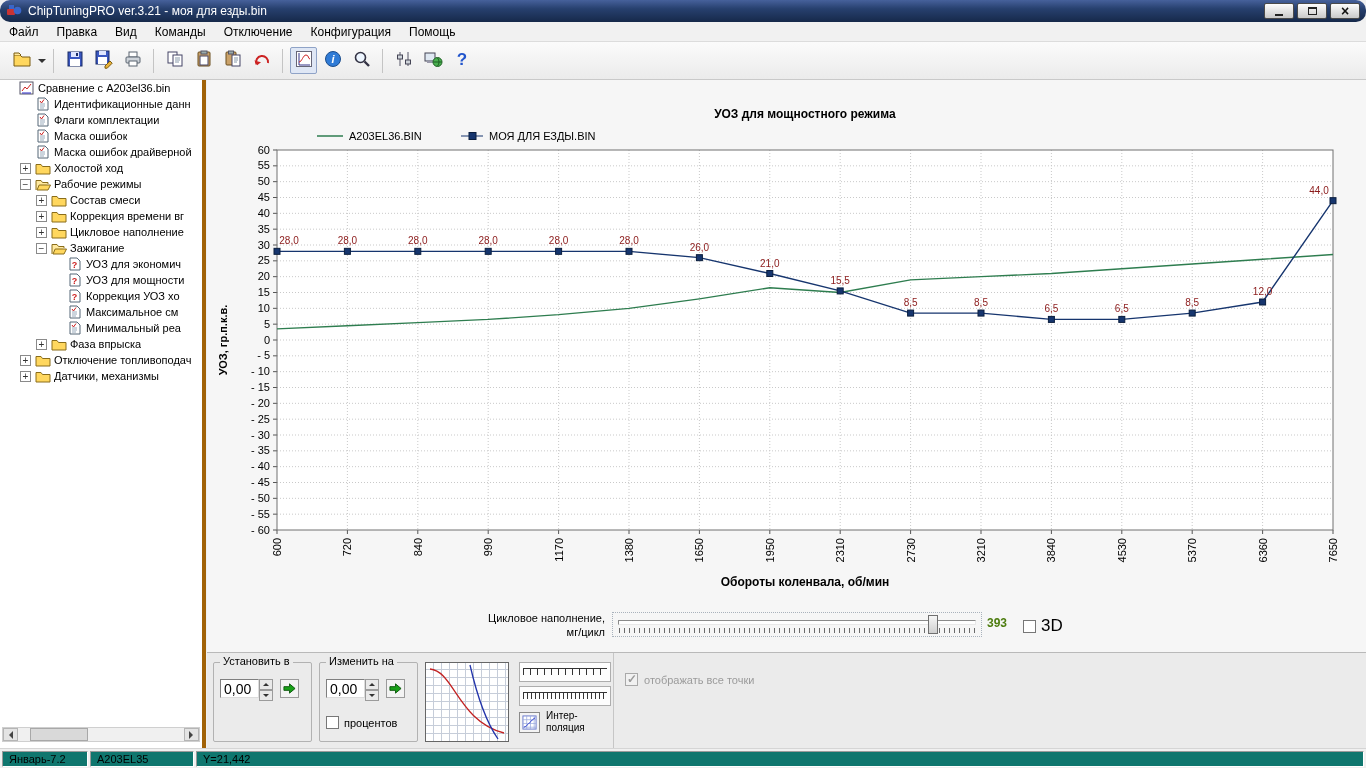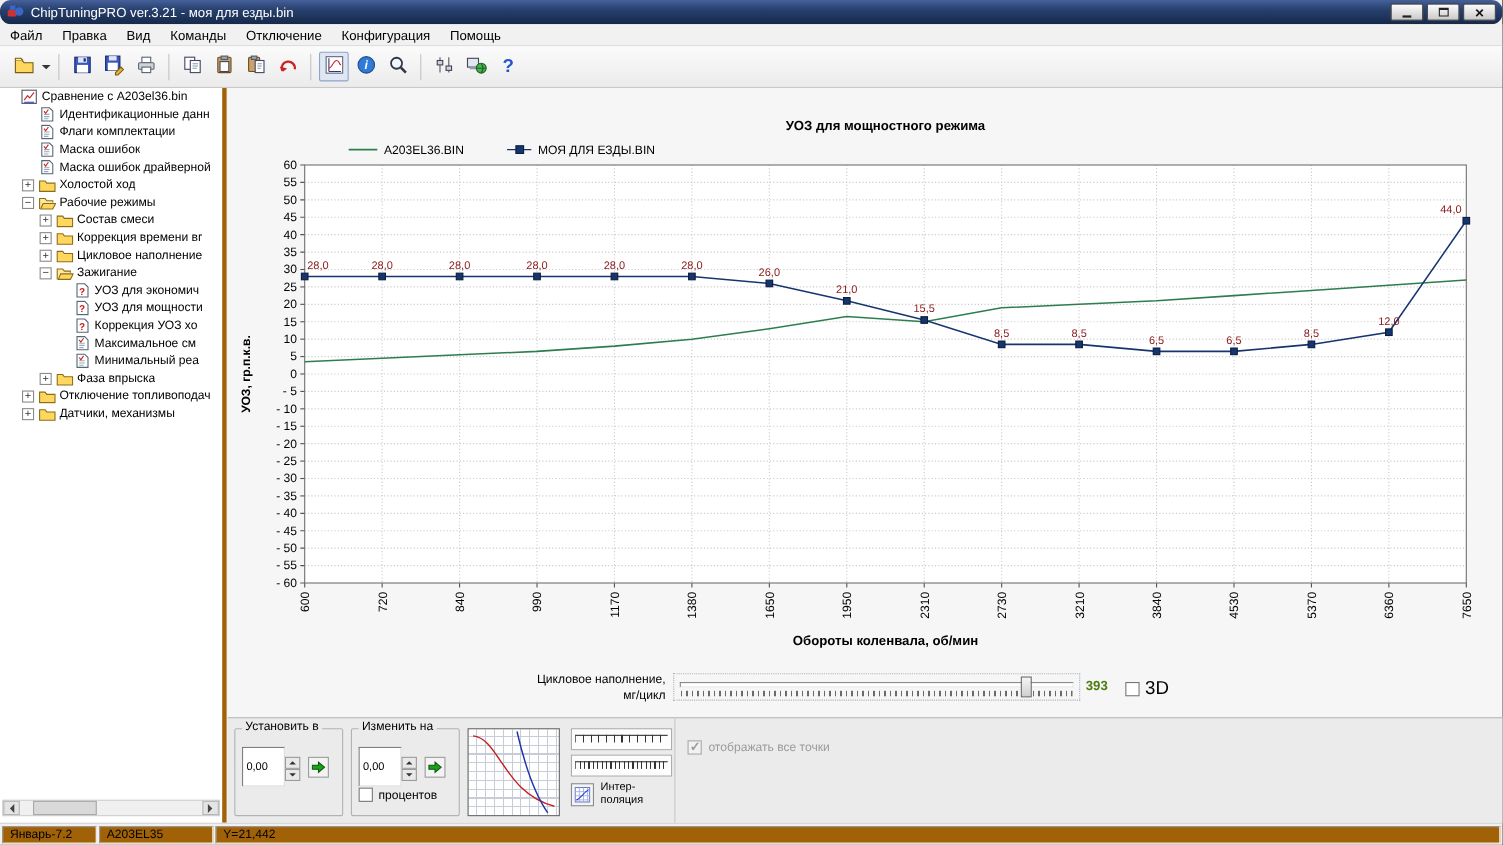--- a/index.html
+++ b/index.html
@@ -49,42 +49,42 @@
 .cb.checked::after{content:'✓';position:absolute;left:1px;top:-2px;font-size:12px;font-weight:bold;color:#222;}
 .cb.disabled{background:#f1f1f1;border-color:#a9a9a9;}
 .cb.disabled::after{color:#9b9b9b;}
 
 .bottom-panel{position:absolute;left:0;top:572px;width:1159px;height:96px;background:#ebebeb;border-top:1px solid #b9b9b9;}
 .groupbox{position:absolute;border:1px solid #b2b2b2;border-radius:2px;}
 .gb-caption{position:absolute;top:-8px;left:6px;background:#ebebeb;padding:0 3px;font-size:11px;}
 .g-set{left:6px;top:9px;width:99px;height:80px;}
 .g-chg{left:112px;top:9px;width:99px;height:80px;}
 .edit-row{position:absolute;left:6px;top:16px;display:flex;align-items:center;}
-input.num{width:39px;height:19px;border:1px solid;border-color:#7f7f7f #dcdcdc #dcdcdc #7f7f7f;font-size:10px;padding:17px 3px;background:#fff;}
+input.num{width:39px;height:19px;border:1px solid;border-color:#7f7f7f #dcdcdc #dcdcdc #7f7f7f;font-size:14px;padding:0 3px;background:#fff;}
 .spin{display:flex;flex-direction:column;width:14px;height:19px;}
 .spin span{flex:1;background:#e9e9e9;border:1px solid #9b9b9b;display:flex;align-items:center;justify-content:center;}
 .spin .up::before{content:'';border:3px solid transparent;border-bottom-color:#333;margin-bottom:3px;}
 .spin .dn::before{content:'';border:3px solid transparent;border-top-color:#333;margin-top:3px;}
 .go-btn{width:19px;height:19px;margin-left:7px;background:#f3f3f3;border:1px solid #9b9b9b;display:flex;align-items:center;justify-content:center;}
 .chk-row{position:absolute;left:6px;top:53px;display:flex;align-items:center;gap:5px;font-size:11px;}
 .preview{position:absolute;left:218px;top:9px;width:84px;height:80px;background:#fff;border:1px solid #666;
  background-image:repeating-linear-gradient(90deg,transparent 0 7px,#c6cdd9 7px 8px),repeating-linear-gradient(0deg,transparent 0 7px,#c6cdd9 7px 8px);}
 .interp{position:absolute;left:312px;top:9px;width:92px;height:82px;}
 .comb{height:20px;border:1px solid #adadad;background:#fdfdfd;position:relative;margin-bottom:4px;}
 .comb::before{content:'';position:absolute;left:3px;right:3px;top:5px;height:1px;background:#333;}
 .comb.c1::after{content:'';position:absolute;left:3px;right:3px;top:5px;height:7px;background:repeating-linear-gradient(90deg,#333 0 1px,transparent 1px 7px);}
 .comb.c2::after{content:'';position:absolute;left:3px;right:3px;top:5px;height:7px;background:repeating-linear-gradient(90deg,#333 0 1px,transparent 1px 4px);}
 .interp-bottom{display:flex;align-items:center;gap:6px;margin-top:1px;}
 .interp-btn{width:21px;height:21px;border:1px solid #8a8a8a;background:#f4f4f4;display:flex;align-items:center;justify-content:center;}
 .interp-label{font-size:10px;line-height:12px;}
 .bp-divider{position:absolute;left:406px;top:0;bottom:0;width:1px;background:#c6c6c6;}
 .chk-points{position:absolute;left:418px;top:20px;display:flex;align-items:center;gap:6px;font-size:11px;color:#9b9b9b;}
 
 .statusbar{position:absolute;left:0;top:748px;width:100%;height:20px;background:#f0f0f0;display:flex;align-items:center;padding:1px 2px;gap:2px;border-top:1px solid #d5d5d5;}
-.sb-cell{height:16px;border:1px solid;border-color:#9a9a9a #fff #fff #9a9a9a;padding:1px 6px;font-size:11px;background:#a16207;white-space:nowrap;overflow:hidden;}
+.sb-cell{height:16px;border:1px solid;border-color:#9a9a9a #fff #fff #9a9a9a;padding:1px 6px;font-size:11px;background:#0f766e;white-space:nowrap;overflow:hidden;}
 </style>
 </head>
 <body>
 
 <div class="window">
 
   <div class="titlebar">
     <span class="app-icon">
       <svg width="16" height="16" viewBox="0 0 16 16">
           <rect x="1" y="7" width="8" height="6" rx="1" fill="#c93333"></rect>

